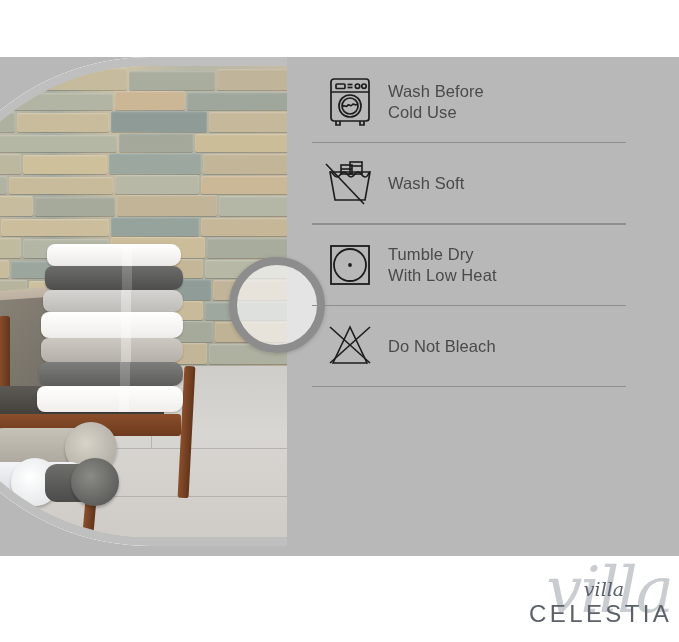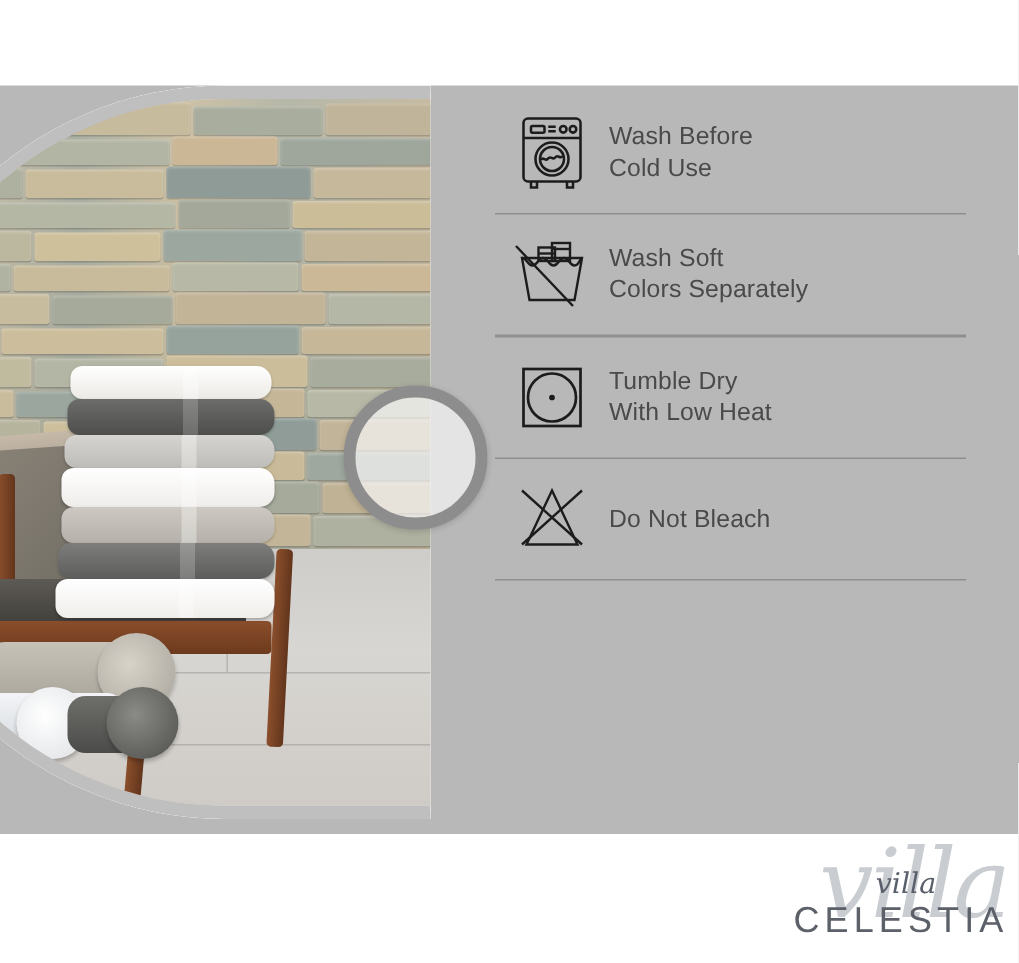--- a/index.html
+++ b/index.html
@@ -190,21 +190,21 @@
     border-radius: 50%;
     border: 8px solid #8d8d8d;
     box-sizing: border-box;
     background: rgba(245,245,245,0.72);
     box-shadow: 0 1px 4px rgba(0,0,0,0.18);
   }
 
   
   #list {
     position: absolute;
-    left: 330px;
+    left: 312px;
     top: 62px;
     width: 314px;
   }
   .row {
     position: relative;
     display: flex;
     align-items: center;
     height: 80px;
   }
   .divider {
@@ -452,21 +452,20 @@
           <path d="M6 12c3.5 0 3.5 5 7 5s3.5-5 7-5 3.5 5 7 5 3.5-5 7-5 3.5 5 7 5 3.5-5 5-5"></path>
           <rect x="17" y="5" width="11" height="9"></rect>
           <rect x="26" y="2" width="12" height="12"></rect>
           <line x1="26" y1="6" x2="38" y2="6"></line>
           <line x1="17" y1="9" x2="28" y2="9"></line>
           <line x1="2" y1="4" x2="40" y2="44" stroke-width="1.6"></line>
         </svg>
       </div>
       <div class="label">
         <span>Wash Soft</span>
-        <span class="l2">Colors Separately</span>
       </div>
     </div>
     <div class="divider"></div>
 
     <div class="divider"></div>
 
     <div class="row">
       <div class="icon-cell">
         <svg width="48" height="48" viewBox="0 0 48 48" fill="none" stroke="#1c1c1c" stroke-width="1.8">
           <rect x="5" y="5" width="38" height="38"></rect>

